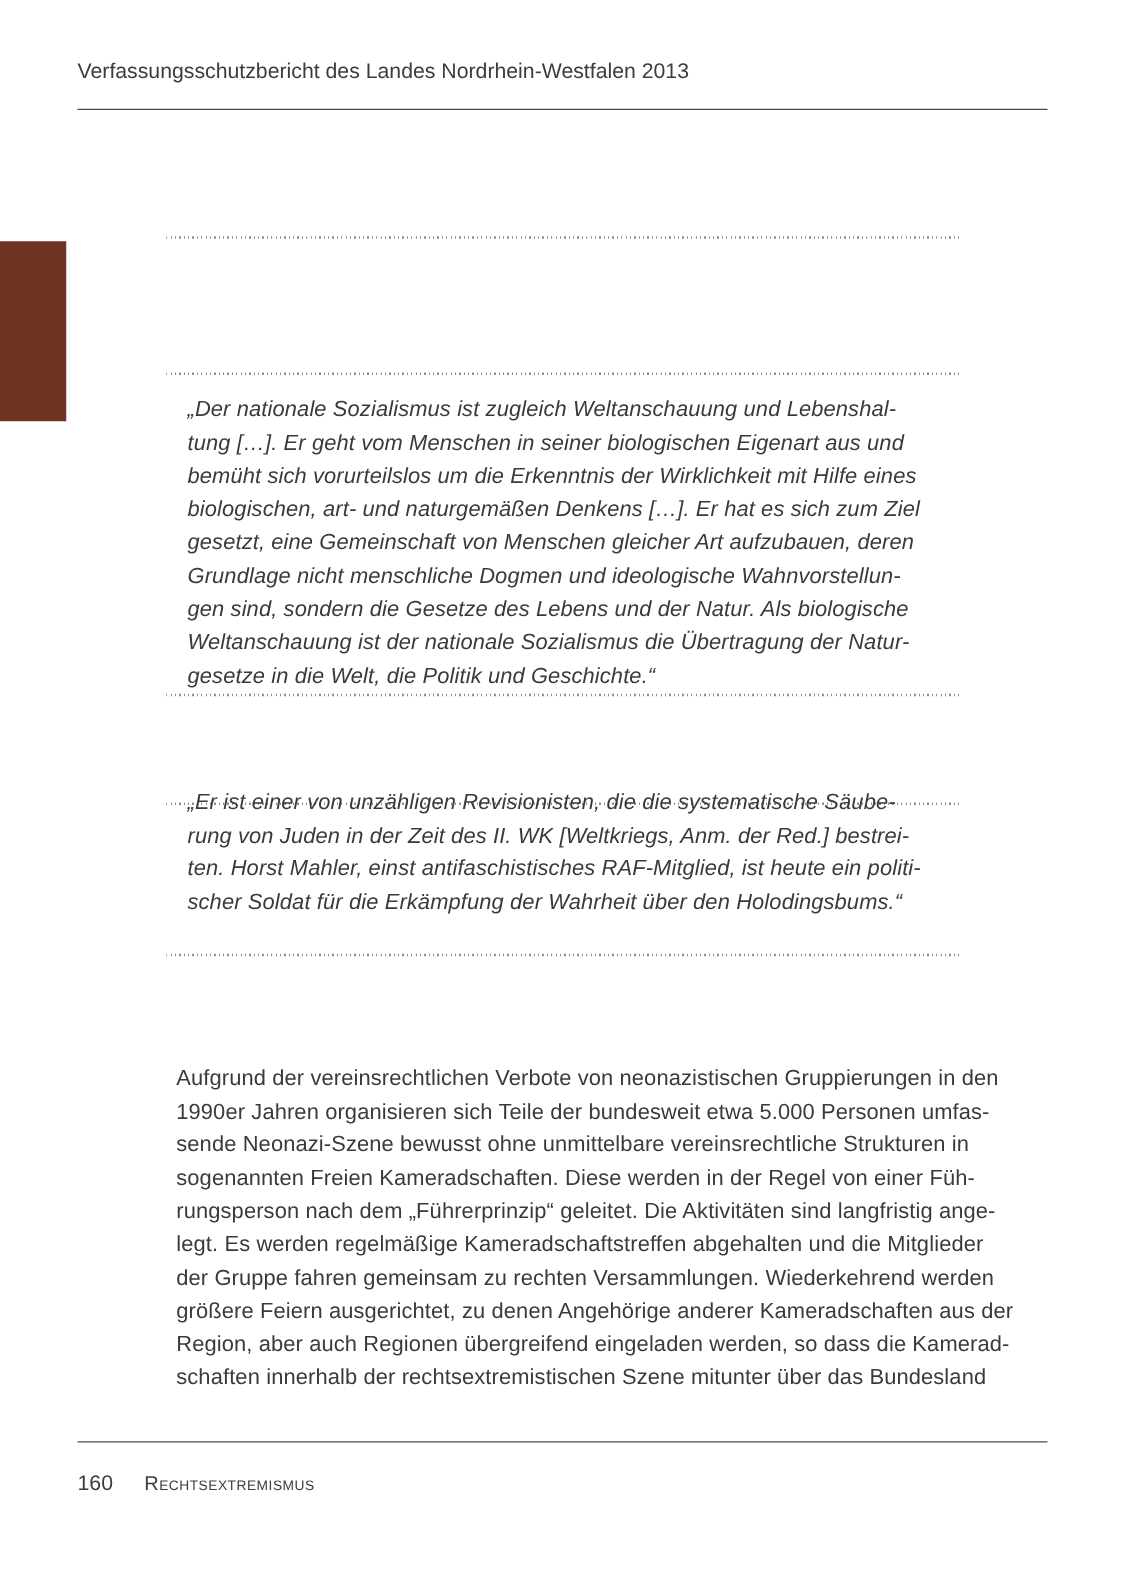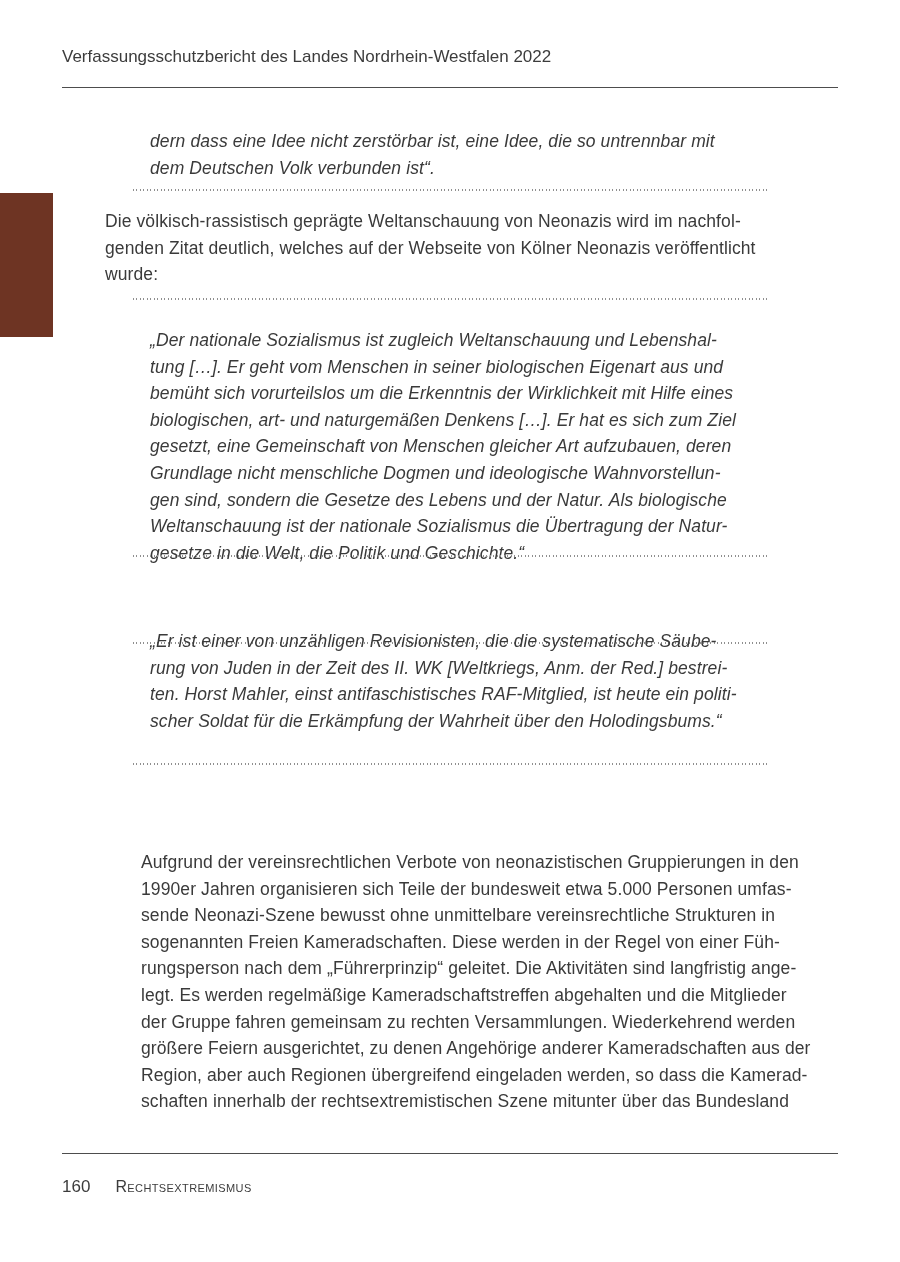--- a/index.html
+++ b/index.html
@@ -59,35 +59,30 @@
     font-variant:small-caps;
     font-size:16px;
     letter-spacing:0.4px;
   }
 </style>
 </head>
 <body>
 
 <div class="page">
 
-  <div class="abs header-title">Verfassungsschutzbericht des Landes Nordrhein-Westfalen 2022</div>
+  <div class="abs header-title">Verfassungsschutzbericht des Landes Nordrhein-Westfalen 2013</div>
   <div class="abs header-rule"></div>
 
   <div class="abs chapter-tab" style="background: rgb(110, 52, 35);"></div>
 
-  <div class="abs pre body-text quote q-left" style="top:128px;">dern dass eine Idee nicht zerstörbar ist, eine Idee, die so untrennbar mit
-dem Deutschen Volk verbunden ist“.</div>
   <div class="abs sep sep-q" style="top:189px;"></div>
 
-  <div class="abs pre body-text p-left" style="top:208px;">Die völkisch-rassistisch geprägte Weltanschauung von Neonazis wird im nachfol-
-genden Zitat deutlich, welches auf der Webseite von Kölner Neonazis veröffentlicht
-wurde:</div>
 
   <div class="abs sep sep-q" style="top:298px;"></div>
-  <div class="abs pre body-text quote q-left" style="top:327px;">„Der nationale Sozialismus ist zugleich Weltanschauung und Lebenshal-
+  <div class="abs pre body-text quote q-left" style="top:314px;">„Der nationale Sozialismus ist zugleich Weltanschauung und Lebenshal-
 tung […]. Er geht vom Menschen in seiner biologischen Eigenart aus und
 bemüht sich vorurteilslos um die Erkenntnis der Wirklichkeit mit Hilfe eines
 biologischen, art- und naturgemäßen Denkens […]. Er hat es sich zum Ziel
 gesetzt, eine Gemeinschaft von Menschen gleicher Art aufzubauen, deren
 Grundlage nicht menschliche Dogmen und ideologische Wahnvorstellun-
 gen sind, sondern die Gesetze des Lebens und der Natur. Als biologische
 Weltanschauung ist der nationale Sozialismus die Übertragung der Natur-
 gesetze in die Welt, die Politik und Geschichte.“</div>
   <div class="abs sep sep-q" style="top:555px;"></div>
 

